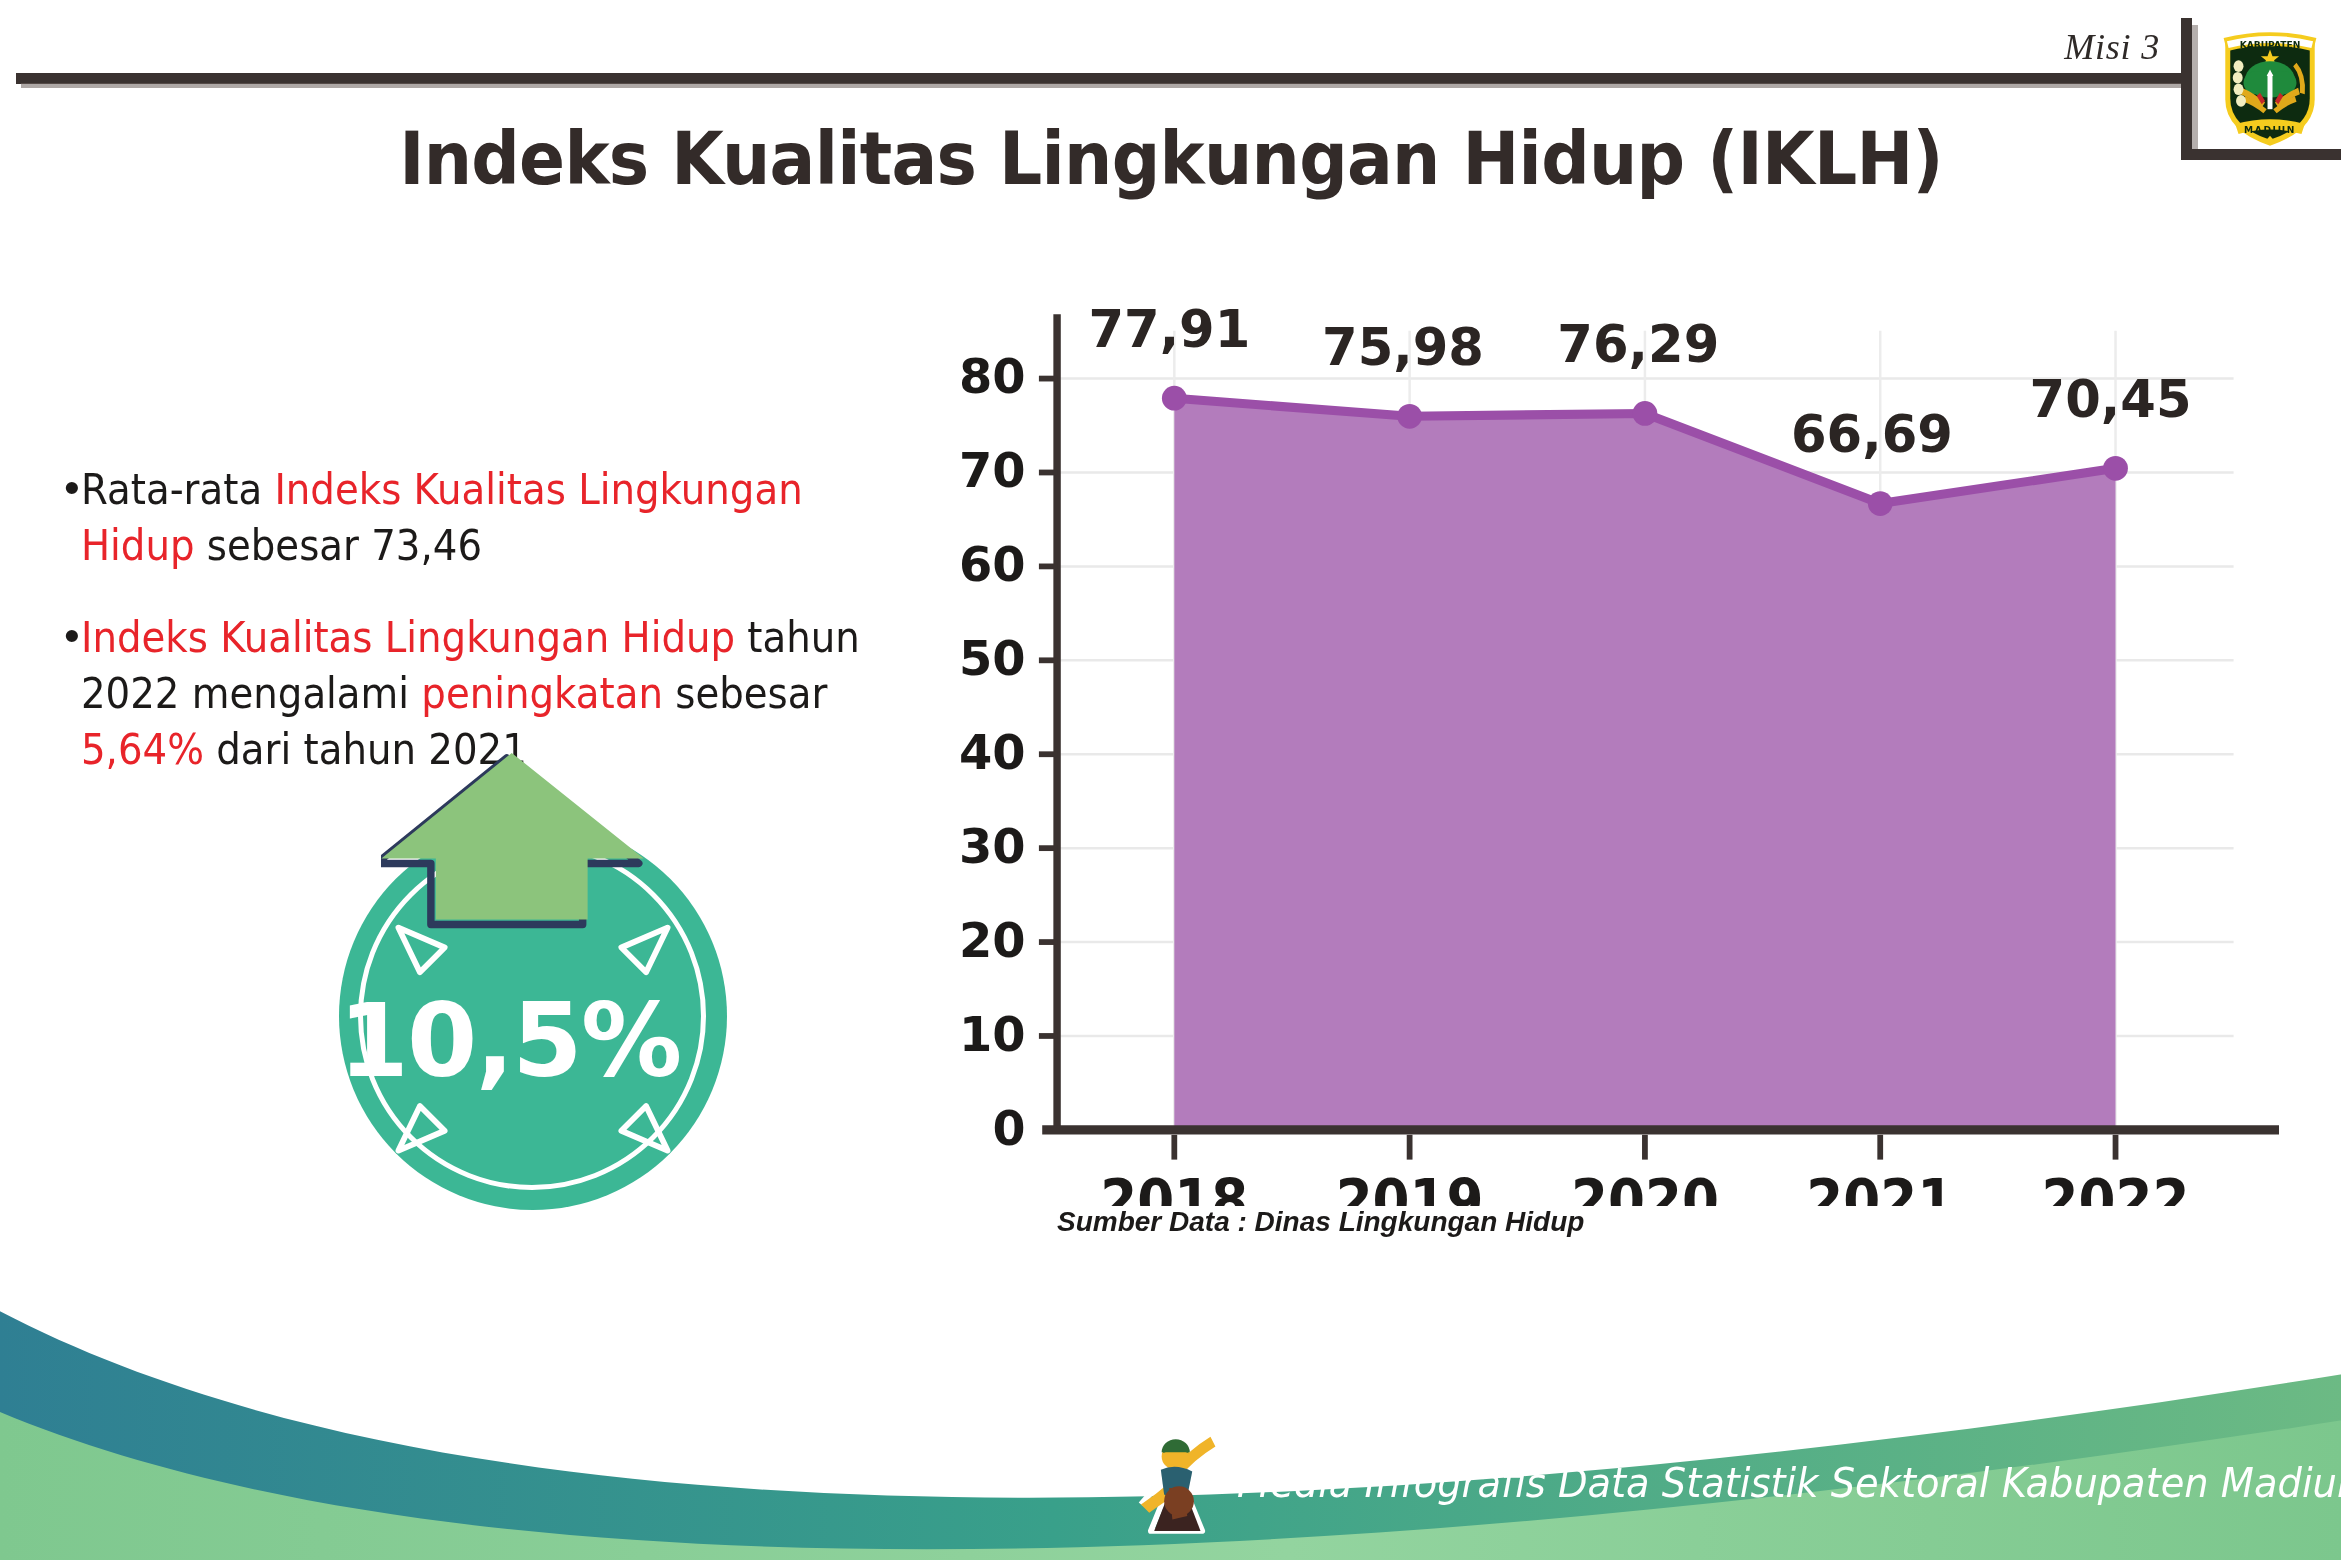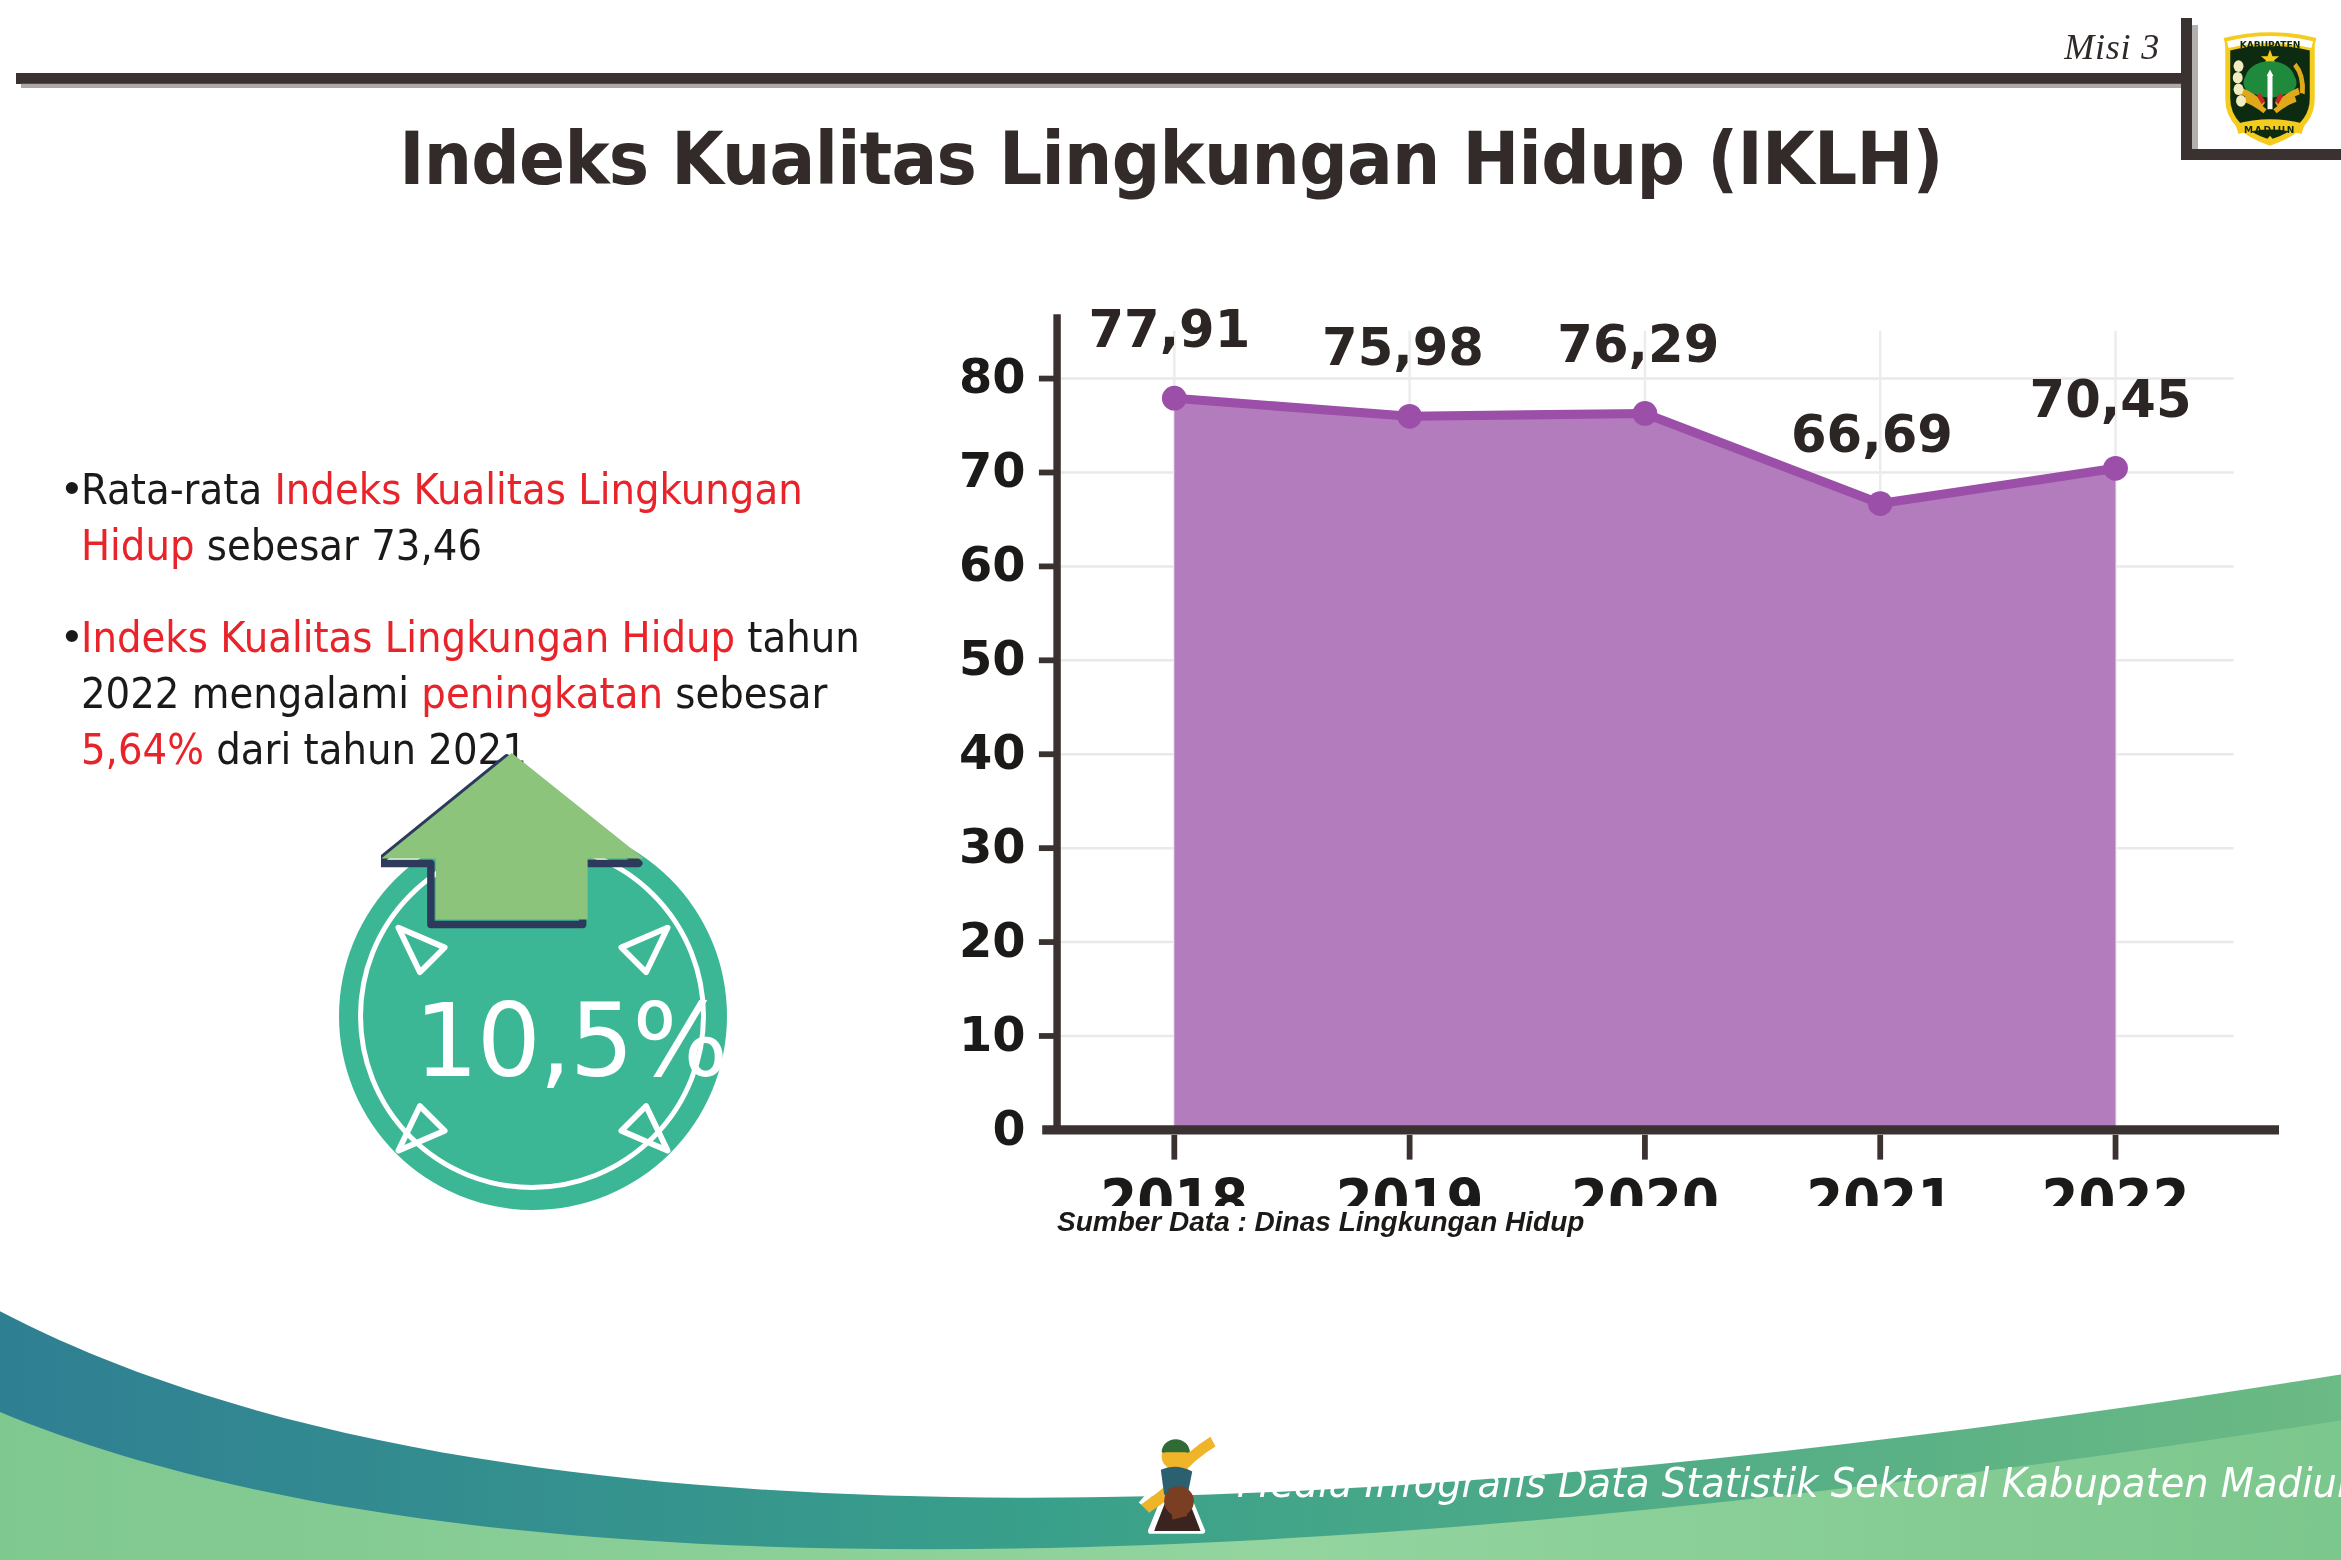--- a/index.html
+++ b/index.html
@@ -86,23 +86,23 @@
     background:#3cb795;
   }
   #badge-inner-ring {
     position:absolute; left:36px; top:99px; width:348px; height:348px;
     border-radius:50%;
     border:5.8px solid #ffffff;
   }
   #badge-arrow { position:absolute; left:59px; top:0px; width:273px; height:231px; }
   #badge-value {
     position:absolute; left:16.5px; top:239px; width:388px;
-    text-align:right;
+    text-align:left;
     font-family:"DejaVu Sans", sans-serif;
-    font-weight:normal;
+    font-weight:bold;
     font-size:101px;
     color:#ffffff;
     letter-spacing:-1.7px;
   }
 
   
   #chart-block { position:absolute; left:958px; top:281px; width:1321px; height:991px; }
   #chart-svg  { position:absolute; left:0; top:0; }
   #chart-source {
     position:absolute; left:99px; top:925px;

